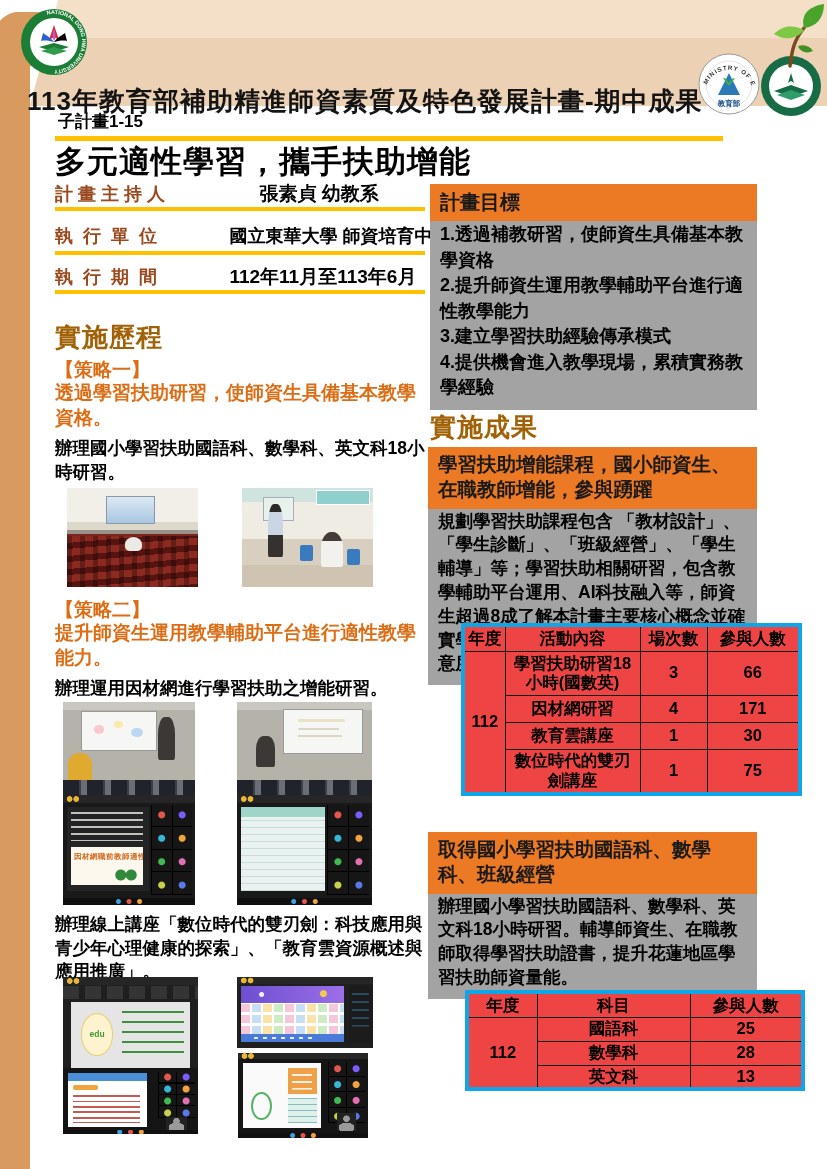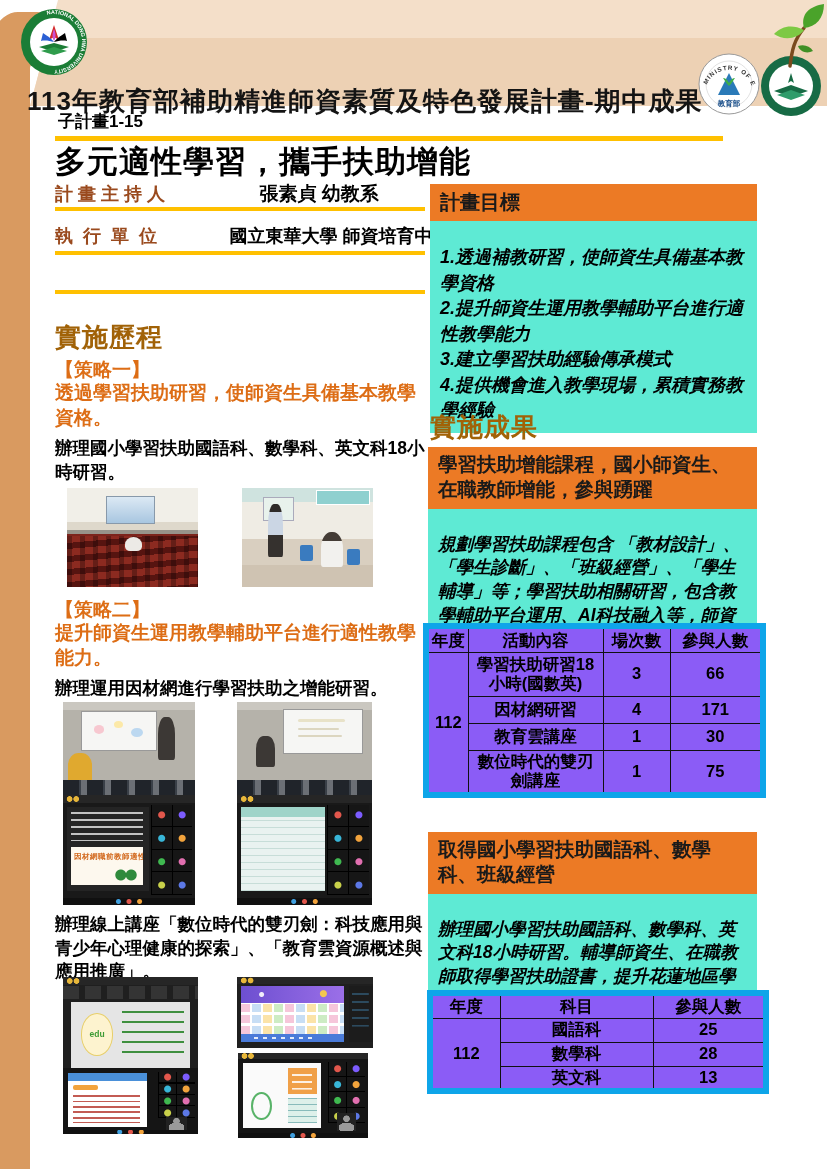--- a/index.html
+++ b/index.html
@@ -28,29 +28,29 @@
   .title{left:55px;top:141px;font-size:31px;font-weight:800;letter-spacing:1px;}
   .meta-label{display:inline-block;width:170px;font-size:18px;font-weight:800;
               color:#9a4a1e;white-space:pre;}
   .meta-value{font-size:19px;font-weight:700;color:#000;}
   .mrow{left:55px;width:372px;white-space:nowrap;}
 
   
   .obox{width:327px;}
   .obox-head{background:#ec7a25;color:#1a1a1a;font-size:20px;font-weight:800;
              padding:5px 10px 6px 10px;line-height:1.3;}
-  .obox-body{background:#5eead4;font-size:17.5px;font-weight:700;line-height:1.42;
-             padding:24px 10px 9px 10px;font-style:italic;}
+  .obox-body{background:#a3a3a3;font-size:17.5px;font-weight:700;line-height:1.42;
+             padding:1px 10px 9px 10px;}
 
   .sec-head{font-size:26px;font-weight:800;color:#a16207;letter-spacing:1px;}
   .strategy{color:#dd6d15;font-weight:800;font-size:19px;line-height:1.32;}
   .para{font-size:17.5px;font-weight:700;line-height:1.35;color:#000;}
 
   
-  table.dt{border-collapse:collapse;table-layout:fixed;background:#8b5cf6;border:6px solid #0ea5e9;}
+  table.dt{border-collapse:collapse;table-layout:fixed;background:#ef4444;border:4px solid #0ea5e9;margin-left:38px;}
   table.dt td,table.dt th{border:1.5px solid #111;text-align:center;vertical-align:middle;
       font-size:16.5px;font-weight:700;padding:1px 2px;line-height:1.18;}
 
   
   .photo{position:absolute;overflow:hidden;background:#777;}
   .ph1a{background:linear-gradient(180deg,#f1efe8 0%,#f1efe8 34%,#ded8cb 34%,#ded8cb 42%,#97938a 42%,#97938a 46%,#7c241c 46%,#7c241c 100%);}
   .scr{left:30%;top:8%;width:36%;height:26%;background:linear-gradient(#dce9f4,#a8c6e0);border:1px solid #8899aa;}
   .seats{left:0;bottom:0;width:100%;height:52%;
     background-image:repeating-linear-gradient(90deg,rgba(0,0,0,.28) 0 5px,transparent 5px 13px),
                      repeating-linear-gradient(175deg,#8c2a20 0 7px,#561410 7px 13px);}
@@ -184,20 +184,24 @@
   <div class="a mrow" style="top:181px;">
     <span class="meta-label">計 畫 主 持 人</span>
     <span class="meta-value" style="padding-left:30px;">張素貞 幼教系</span>
   </div>
   <div class="a rule" style="left:55px;top:207px;width:370px;"></div>
   <div class="a mrow" style="top:224px;">
     <span class="meta-label">執  行  單  位</span>
     <span class="meta-value" style="font-size:18px;">國立東華大學 師資培育中心</span>
   </div>
   <div class="a rule" style="left:55px;top:251px;width:370px;"></div>
+  <div class="a mrow" style="top:264px;">
+    <span class="meta-label">執  行  期  間</span>
+    <span class="meta-value">112年11月至113年6月</span>
+  </div>
   <div class="a rule" style="left:55px;top:290px;width:370px;"></div>
 
   <div class="a obox" style="left:430px;top:184px;">
     <div class="obox-head">計畫目標</div>
     <div class="obox-body" style="font-size:18px;">
       <div>1.透過補教研習，使師資生具備基本教學資格</div>
       <div>2.提升師資生運用教學輔助平台進行適性教學能力</div>
       <div>3.建立學習扶助經驗傳承模式</div>
       <div>4.提供機會進入教學現場，累積實務教學經驗</div>
     </div>

